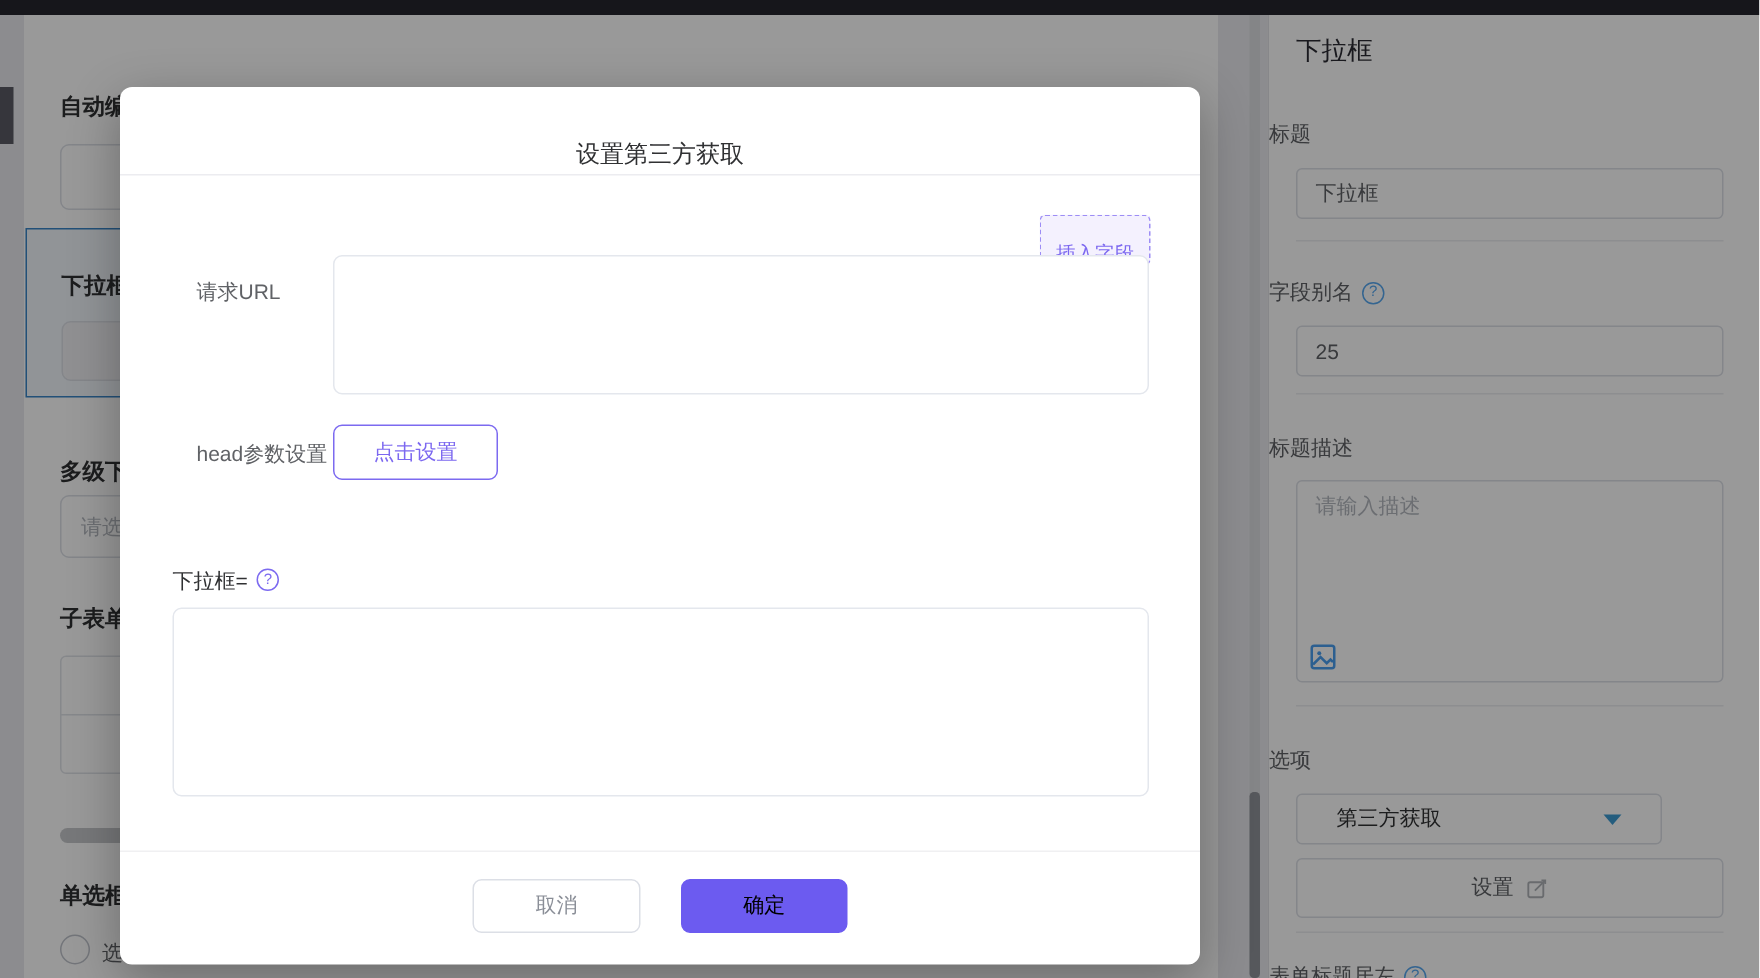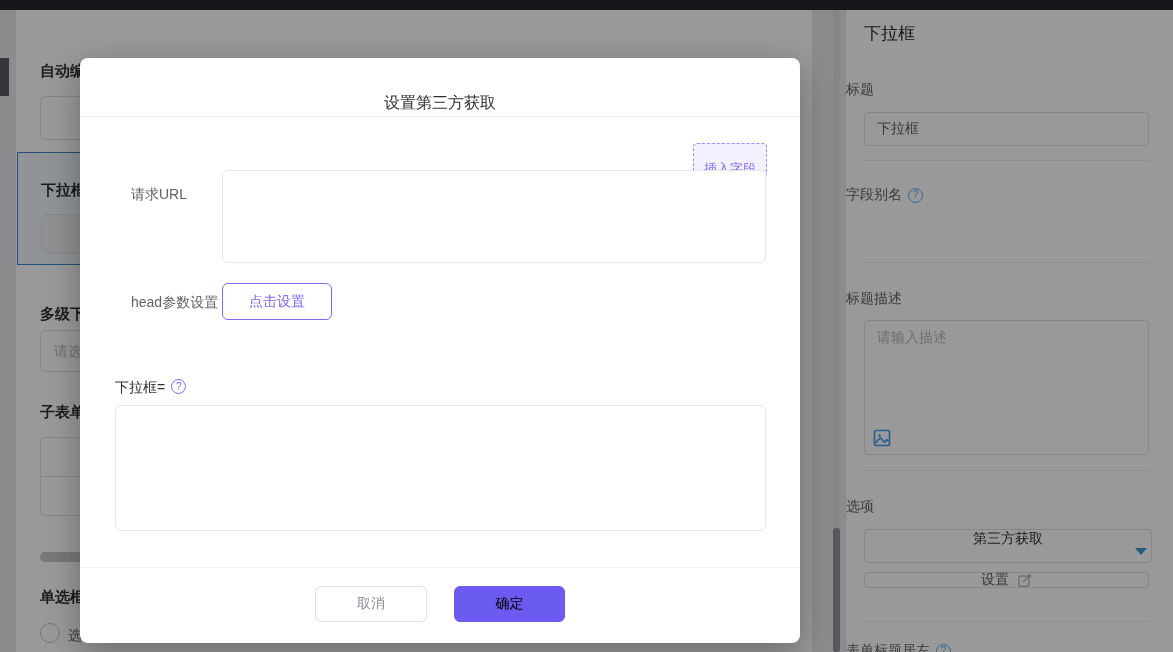--- a/index.html
+++ b/index.html
@@ -23,23 +23,23 @@
   .radio-dot { position: absolute; width: 20px; height: 20px; border: 1.5px solid #c0c4cc; border-radius: 50%; background: #fff; }
 
   
   .sidebar { position: absolute; left: 845px; top: 10px; width: 328px; height: 642px; background: #ffffff; border-left: 1px solid #e2e2e6; }
   .sb-title { position: absolute; left: 18px; top: 12px; font-size: 17px; color: #2b2b33; font-weight: 500; }
   .sb-label { position: absolute; left: 0; font-size: 14px; color: #606266; display: flex; align-items: center; gap: 6px; }
   .sb-input { position: absolute; left: 18px; width: 285px; height: 34px; border: 1px solid #dcdfe6; border-radius: 4px; font-size: 14px; color: #606266; padding: 0 12px; background: #fff; font-family: "Liberation Sans", sans-serif; }
   .sb-div { position: absolute; left: 18px; width: 285px; border-top: 1px solid #ebedf0; }
   .sb-textarea { position: absolute; left: 18px; top: 310px; width: 285px; height: 135px; border: 1px solid #dcdfe6; border-radius: 4px; font-size: 14px; color: #606266; padding: 8px 12px; resize: none; background: #fff; font-family: "Liberation Sans", sans-serif; }
   .img-icon { position: absolute; left: 26px; top: 418px; width: 20px; height: 20px; cursor: pointer; }
-  .sb-select { position: absolute; left: 18px; top: 519px; width: 288px; height: 34px; border: 1px solid #dcdfe6; border-radius: 4px; display: flex; align-items: center; padding: 0 4px; font-size: 14px; color: #303133; cursor: pointer; background: #fff; flex-direction: column; }
+  .sb-select { position: absolute; left: 18px; top: 519px; width: 244px; height: 34px; border: 1px solid #dcdfe6; border-radius: 4px; display: flex; align-items: center; padding: 0 26px; font-size: 14px; color: #303133; cursor: pointer; background: #fff; }
   .sb-select .caret { margin-left: auto; width: 0; height: 0; border-left: 6px solid transparent; border-right: 6px solid transparent; border-top: 7px solid #3d9bd3; }
-  .sb-settings { position: absolute; left: 18px; top: 562px; width: 285px; height: 16px; border: 1px solid #dcdfe6; border-radius: 4px; background: #fff; display: flex; align-items: center; justify-content: center; gap: 8px; font-size: 14px; color: #606266; cursor: pointer; }
+  .sb-settings { position: absolute; left: 18px; top: 562px; width: 285px; height: 40px; border: 1px solid #dcdfe6; border-radius: 4px; background: #fff; display: flex; align-items: center; justify-content: center; gap: 8px; font-size: 14px; color: #606266; cursor: pointer; }
   .qmark { display: inline-flex; width: 15px; height: 15px; border-radius: 50%; align-items: center; justify-content: center; font-size: 10px; line-height: 1; cursor: pointer; }
   .qmark.blue { border: 1px solid #58a8f0; color: #58a8f0; }
   .qmark.purple { border: 1px solid #7c6af0; color: #7c6af0; }
 
   
   .vscroll-track { position: absolute; left: 833px; top: 10px; width: 7px; height: 642px; background: rgba(0,0,0,0.05); }
   .vscroll-thumb { position: absolute; left: 833px; top: 528px; width: 7px; height: 124px; border-radius: 3px; background: #909399; }
 
   
   .overlay { position: absolute; inset: 0; background: rgba(0,0,0,0.40); z-index: 5; }
@@ -101,20 +101,21 @@
 
     <div class="sb-label" style="top:71px;">标题</div>
     <input class="sb-input" style="top: 102px;" value="下拉框">
 
     <div class="sb-div" style="top:150px;"></div>
 
     <div class="sb-label" style="top:176px;">
       <span>字段别名</span>
       <span class="qmark blue">?</span>
     </div>
+    <input class="sb-input" style="top: 207px;" value="25">
 
     <div class="sb-div" style="top:252px;"></div>
 
     <div class="sb-label" style="top:280px;">标题描述</div>
     <textarea class="sb-textarea" placeholder="请输入描述" style=""></textarea>
     <svg class="img-icon" viewBox="0 0 24 24" fill="none" stroke="#4a9ff0" stroke-width="2">
       <rect x="3" y="3" width="18" height="18" rx="2"></rect>
       <circle cx="9" cy="9" r="1.6" fill="#4a9ff0" stroke="none"></circle>
       <path d="M4 18 l6 -6 5 5 3 -3 2 2"></path>
     </svg>

